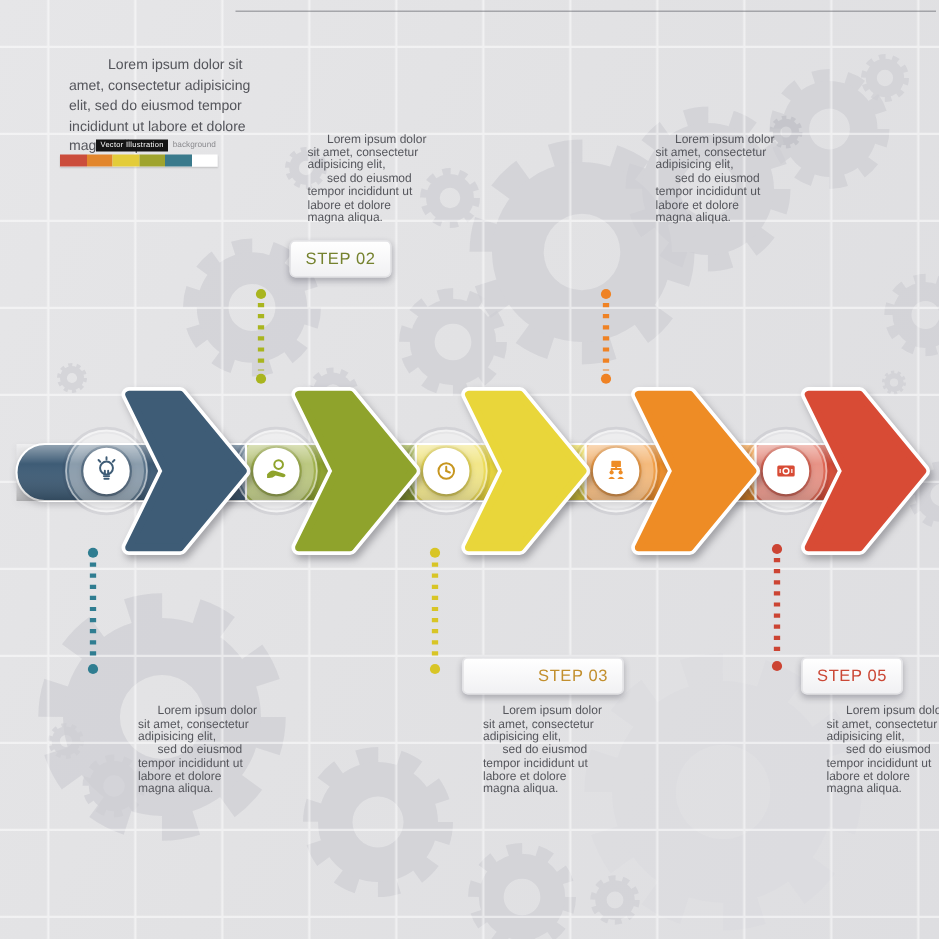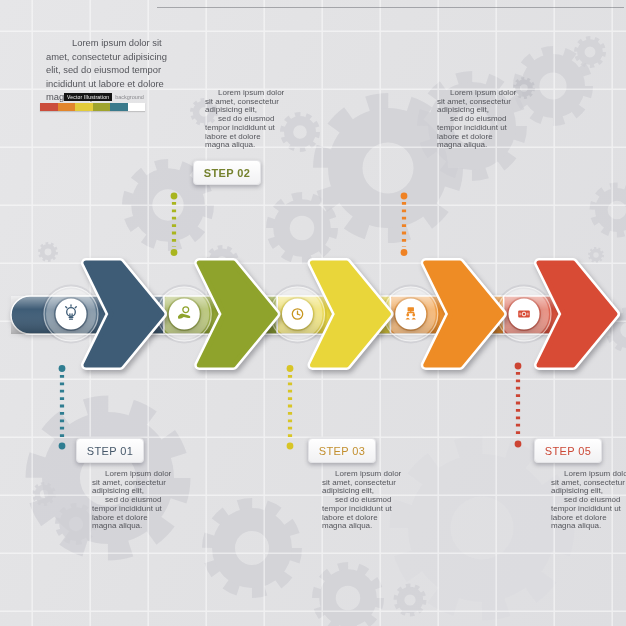--- a/index.html
+++ b/index.html
@@ -260,23 +260,22 @@
     <g class="badge" transform="translate(524,314)" style="color: rgb(216, 75, 53);">
       <circle class="wc" r="15.5"></circle>
       <g>
         <rect class="icon-fill" x="-5.8" y="-3.6" width="11.6" height="7.2" rx="1"></rect>
         <circle r="1.9" fill="none" stroke="#ffffff" stroke-width="1"></circle>
         <path d="M-3.9 -1.3 v2.6 M3.9 -1.3 v2.6" stroke="#ffffff" stroke-width="0.8"></path>
       </g>
     </g>
   </svg>
 
-  <div class="lb lb1" style="color: rgb(70, 88, 106);">STEP 01</div>
-  <div class="lb lb2" style="color: rgb(117, 130, 46); font-weight: bold;">STEP 02</div>
-  <div class="lb lb3" style="color: rgb(194, 143, 46);">STEP 03</div>
+  <div class="lb lb2" style="color: rgb(117, 130, 46);">STEP 02</div>
+  <div class="lb lb3" style="color: rgb(194, 143, 46); padding-left: 40px;">STEP 03</div>
   <div class="lb lb5" style="color: rgb(203, 72, 54);">STEP 05</div>
 
   <div class="tb tb1">
     <p>Lorem ipsum dolor sit amet, consectetur adipisicing elit,</p>
     <p>sed do eiusmod tempor incididunt ut labore et dolore magna aliqua.</p>
   </div>
   <div class="tb tb2">
     <p>Lorem ipsum dolor sit amet, consectetur adipisicing elit,</p>
     <p>sed do eiusmod tempor incididunt ut labore et dolore magna aliqua.</p>
   </div>

